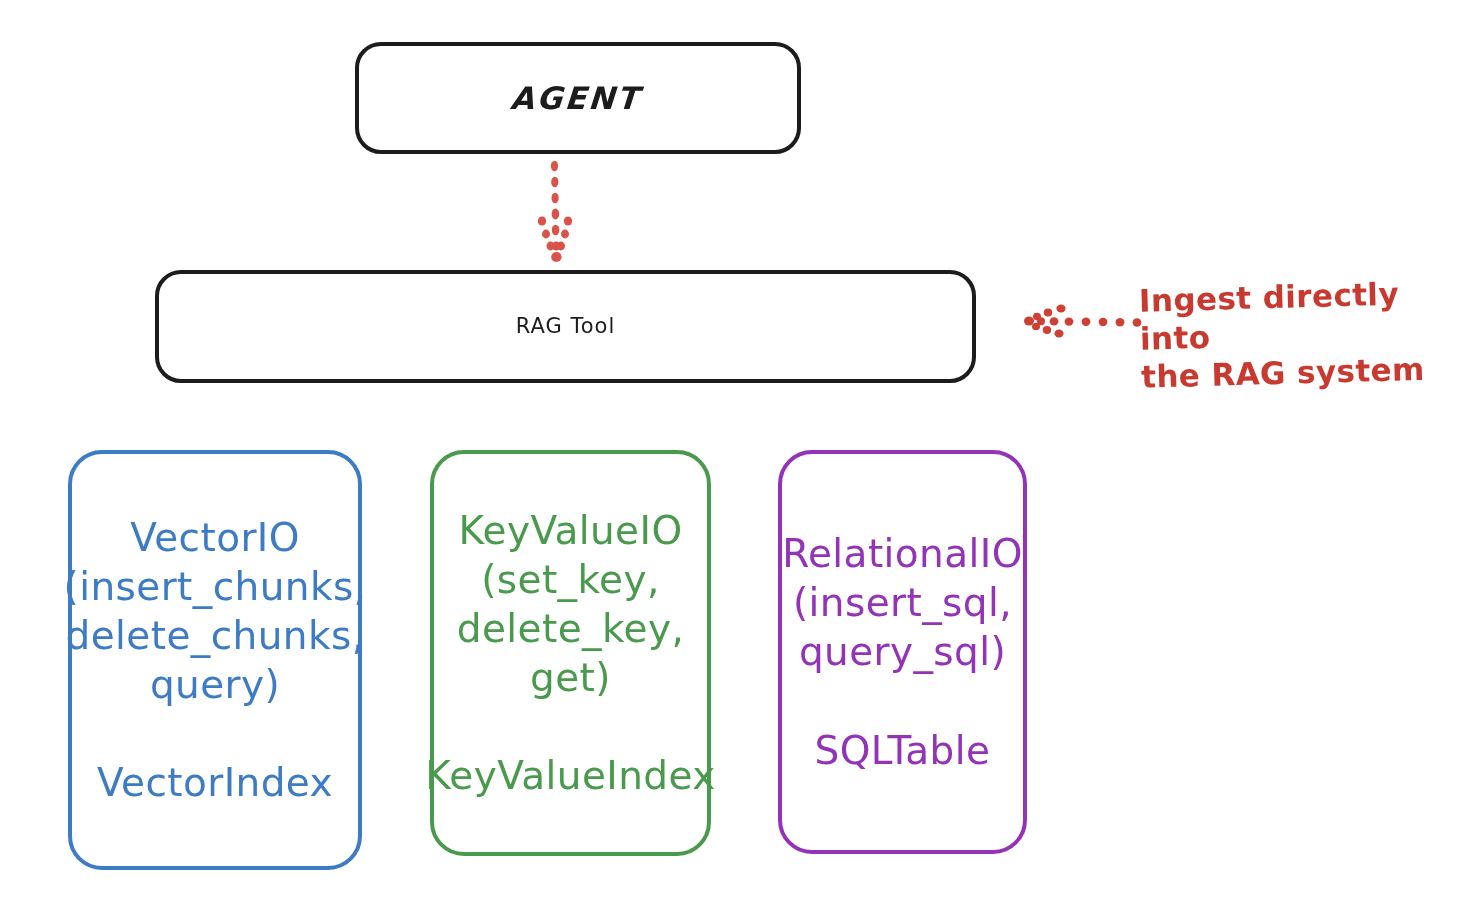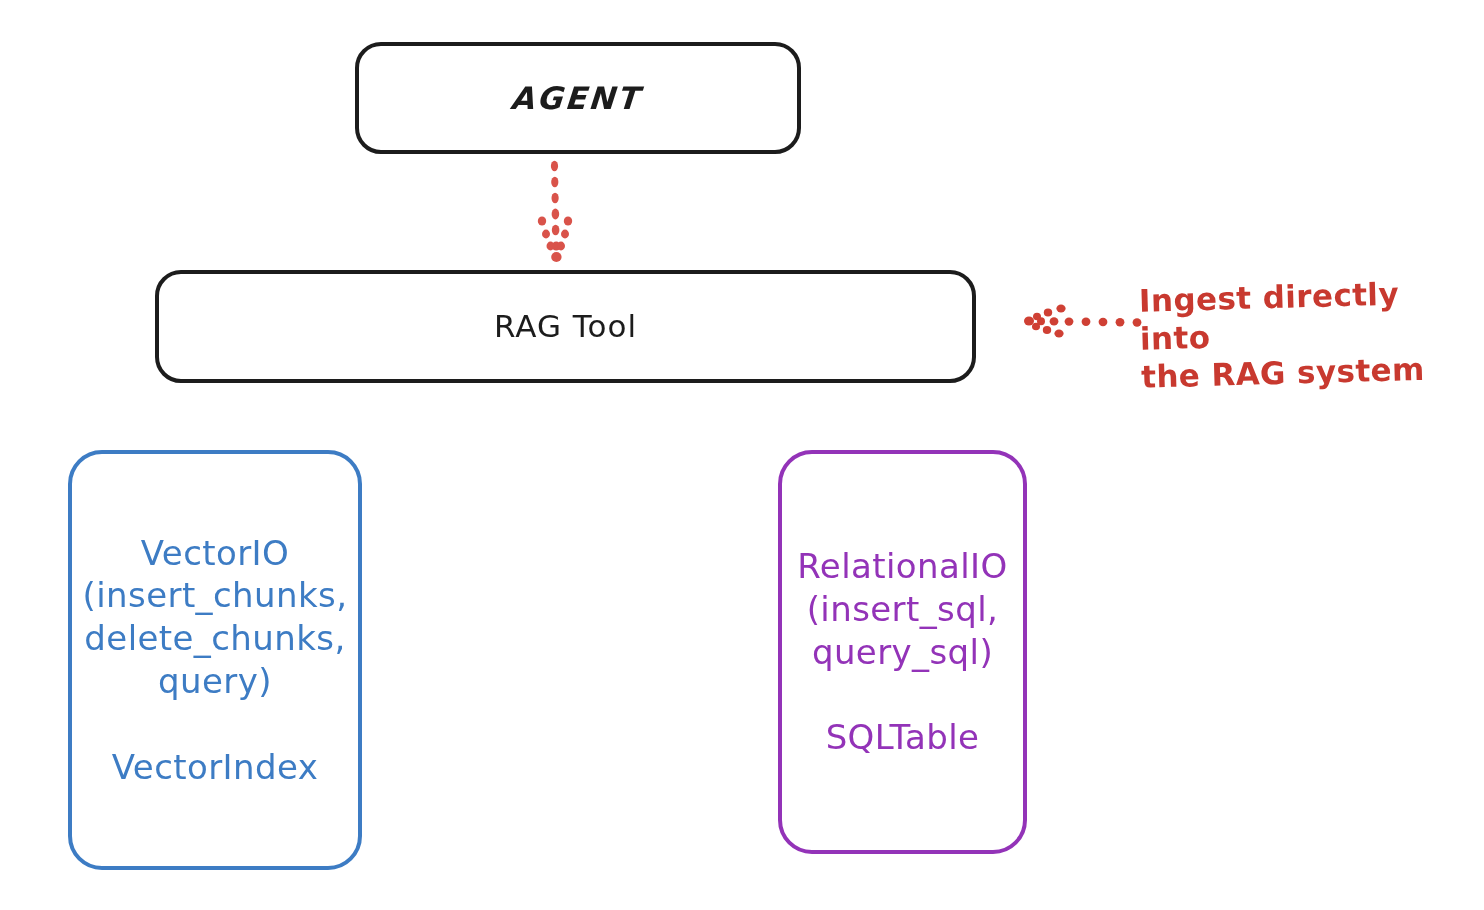--- a/index.html
+++ b/index.html
@@ -54,35 +54,35 @@
   
   #rag-tool-node {
     left: 155px;
     top: 270px;
     width: 821px;
     height: 113px;
     border: 4.5px solid #1c1c1c;
     border-radius: 26px;
   }
   #rag-tool-node .node-label {
-    font-size: 31px;
+    font-size: 21px;
     font-weight: 500;
     color: #1c1c1c;
     letter-spacing: 1px;
   }
 
   
   .leaf {
     border-width: 4.5px;
     border-style: solid;
     border-radius: 34px;
     align-items: center;
   }
   .leaf .node-label {
-    font-size: 34px;
+    font-size: 39px;
     font-weight: 500;
     line-height: 1.26;
     letter-spacing: 0.4px;
   }
 
   #vectorio-node {
     left: 68px;
     top: 450px;
     width: 294px;
     height: 420px;
@@ -187,20 +187,27 @@
 
   <div class="node leaf" id="vectorio-node">
     <span class="node-label">VectorIO
 (insert_chunks,
 delete_chunks,
 query)
 
 VectorIndex</span>
   </div>
 
+  <div class="node leaf" id="keyvalueio-node">
+    <span class="node-label">KeyValueIO
+(set_key,
+delete_key, get)
+
+KeyValueIndex</span>
+  </div>
 
   <div class="node leaf" id="relationalio-node">
     <span class="node-label">RelationalIO
 (insert_sql,
 query_sql)
 
 SQLTable</span>
   </div>
 
 </div>

